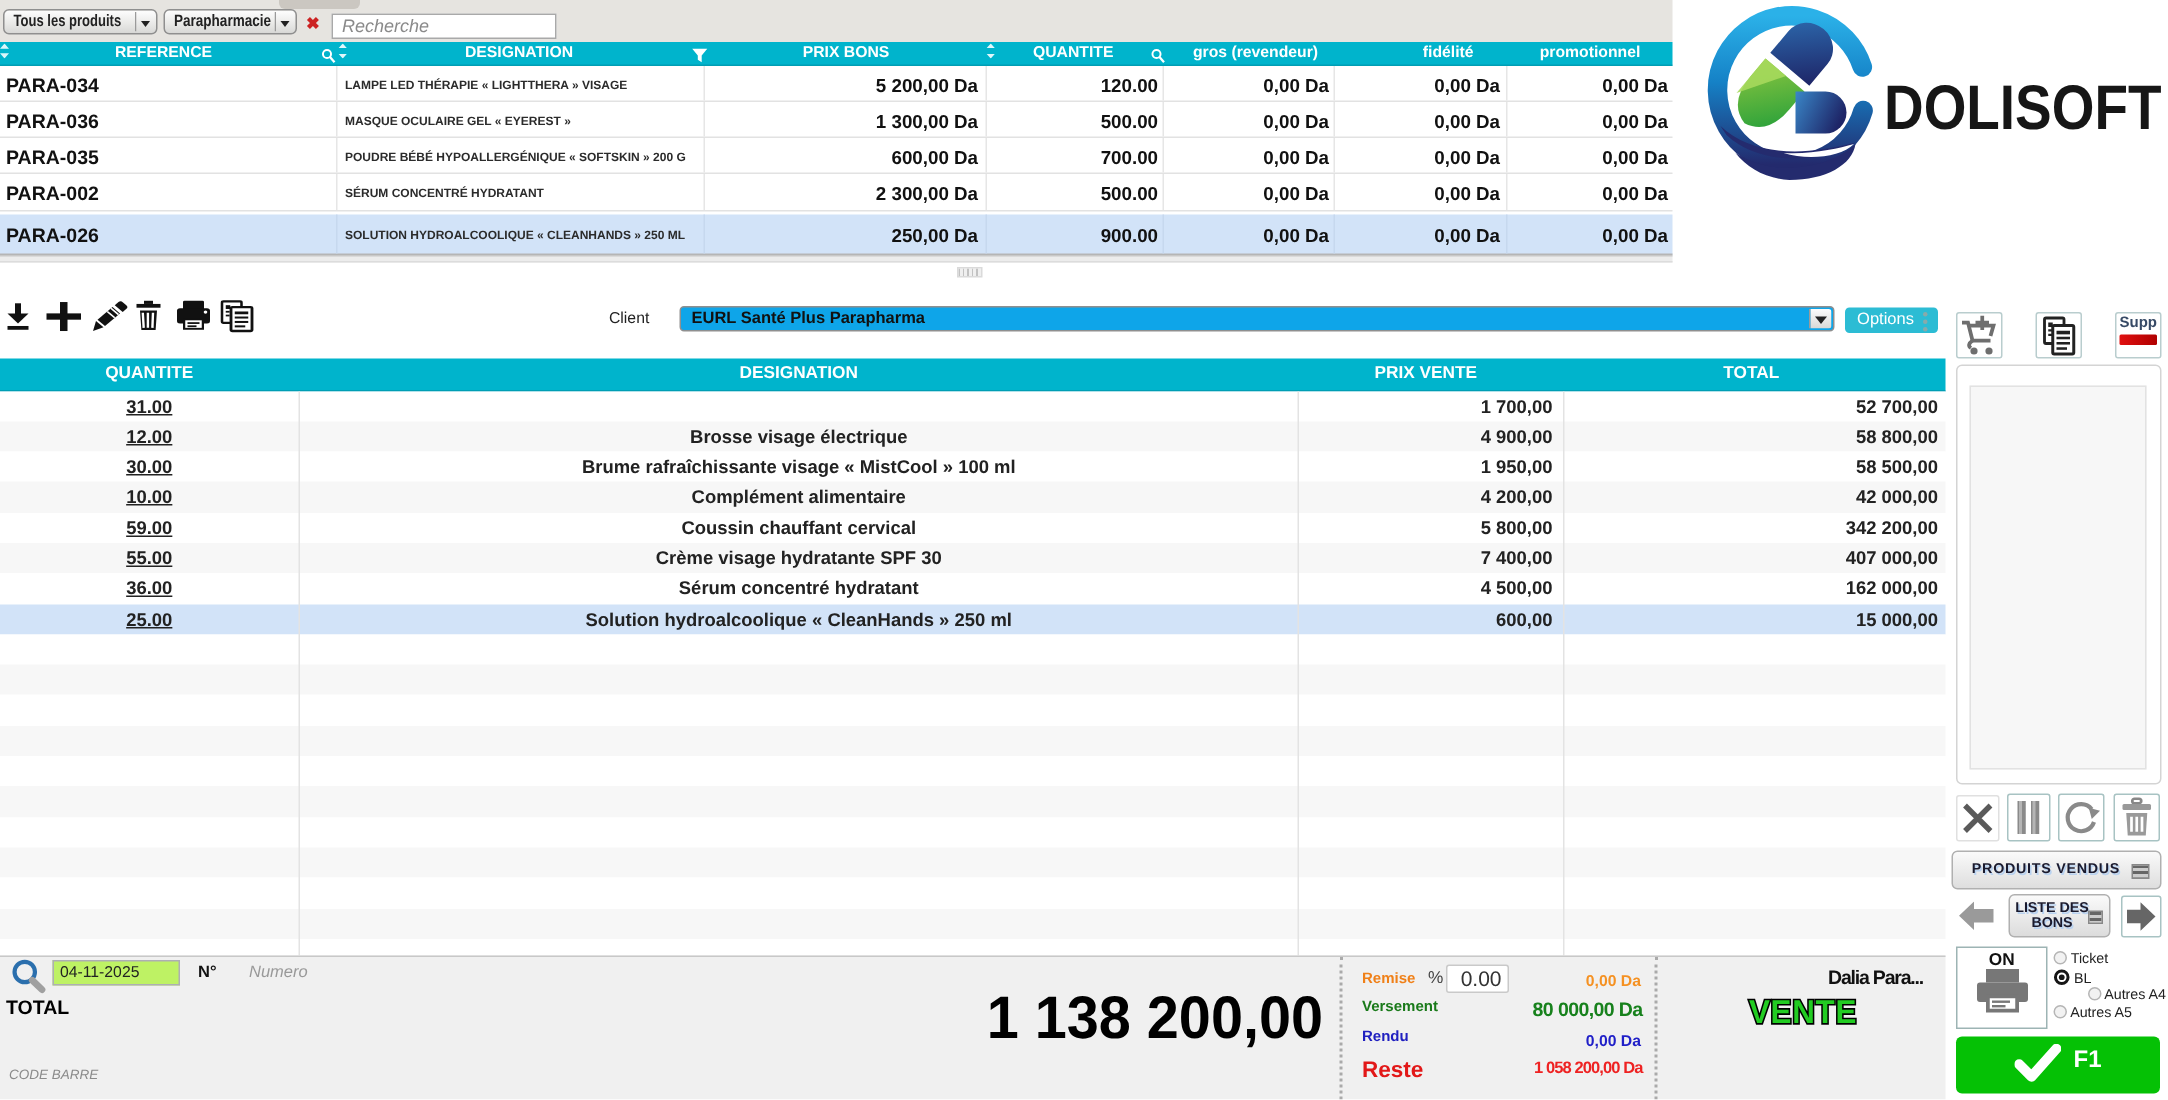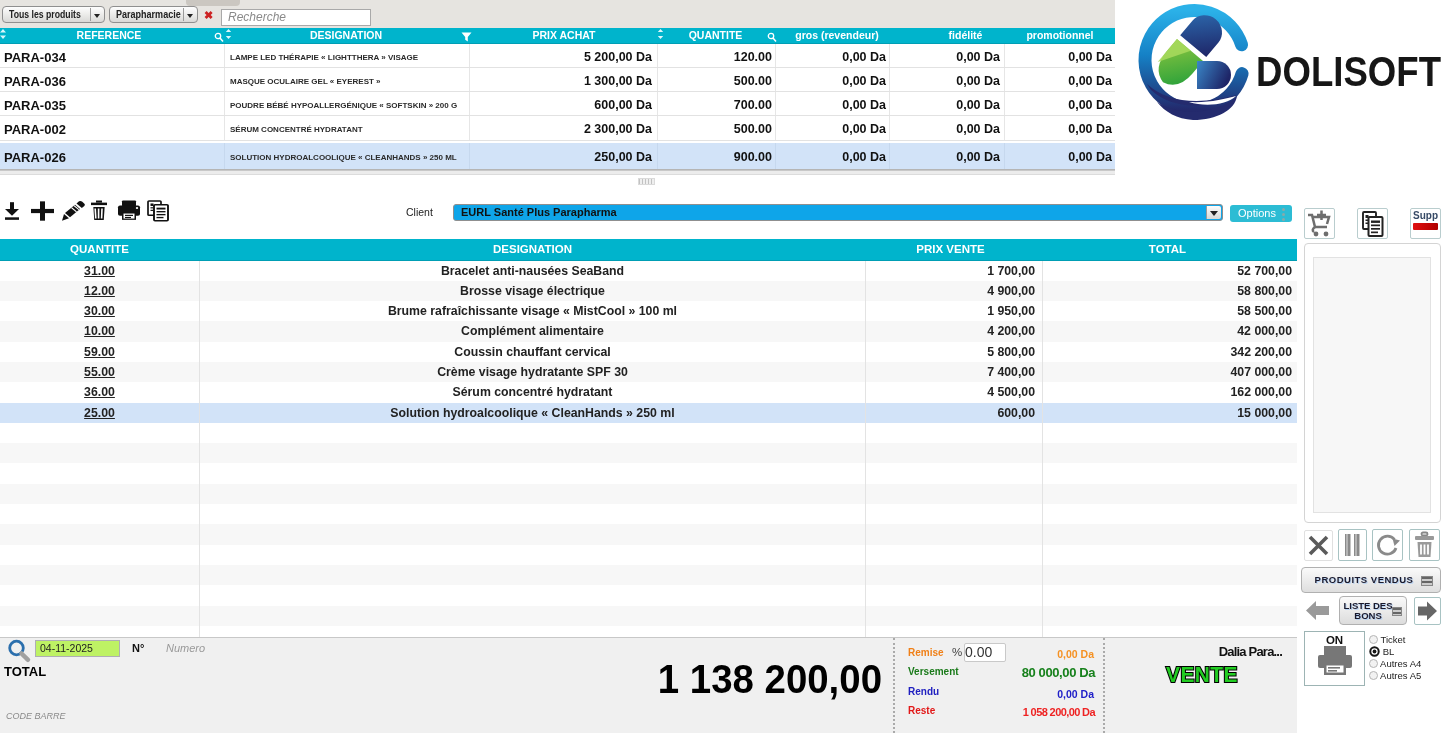--- a/index.html
+++ b/index.html
@@ -56,21 +56,21 @@
 
   <div class="abs" id="topbar"></div>
   <div class="dd" style="left:2px; width:103px;"><span style="display:inline-block; transform:scaleX(0.79); transform-origin:left;">Tous les produits</span><span class="arr"></span></div>
   <div class="dd" style="left:109px; width:89px;"><span style="display:inline-block; transform:scaleX(0.82); transform-origin:left;">Parapharmacie</span><span class="arr"></span></div>
   <div class="abs" style="left:204px; top:9px; color:#cc2222; font-weight:bold; font-size:11px;">✖</div>
   <div id="search">Recherche</div>
 
   <div class="abs thead" id="thead1">
     <div style="left:0; width:218px; text-align:center;">REFERENCE</div>
     <div style="left:280px; width:132px; text-align:center;">DESIGNATION</div>
-    <div style="left:504px; width:120px; text-align:center;">PRIX ACHAT</div>
+    <div style="left:504px; width:120px; text-align:center;">PRIX BONS</div>
     <div style="left:658px; width:115px; text-align:center;">QUANTITE</div>
     <div style="left:780px; width:114px; text-align:center;">gros (revendeur)</div>
     <div style="left:908px; width:115px; text-align:center;">fidélité</div>
     <div style="left:1005px; width:110px; text-align:center;">promotionnel</div>
     <svg style="position:absolute; left:214px; top:4px;" width="10" height="11" viewBox="0 0 10 11">
       <circle cx="4" cy="4" r="2.7" fill="none" stroke="#fff" stroke-width="1.3"></circle>
       <path d="M6 6 L9 9.5" stroke="#fff" stroke-width="1.5"></path>
     </svg>
     <svg style="position:absolute; left:225px; top:1px;" width="7" height="10" viewBox="0 0 7 10">
       <path d="M3.5 0 L6.2 3 L0.8 3 Z M3.5 10 L6.2 7 L0.8 7 Z" fill="#dff7fb"></path>
@@ -238,21 +238,20 @@
   <div class="abs thead" id="mhead">
     <div style="left:0; width:199px; text-align:center;">QUANTITE</div>
     <div style="left:200px; width:665px; text-align:center;">DESIGNATION</div>
     <div style="left:866px; width:169px; text-align:center;">PRIX VENTE</div>
     <div style="left:1043px; width:249px; text-align:center;">TOTAL</div>
   </div>
 
   <div id="midrows">
     <div class="mrow" style="top:260.5px; background:#fff;">
       <div class="q">31.00</div>
-        <div class="d">Bracelet anti-nausées SeaBand</div>
       <div class="p">1 700,00</div>
         <div class="t">52 700,00</div>
       </div>
     <div class="mrow" style="top:280.8px; background:#f7f7f7;">
       <div class="q">12.00</div>
         <div class="d">Brosse visage électrique</div>
       <div class="p">4 900,00</div>
         <div class="t">58 800,00</div>
       </div>
     <div class="mrow" style="top:301.1px; background:#fff;">
@@ -319,27 +318,27 @@
   <div class="abs" style="left:166px; top:642px; font-style:italic; font-size:11px; color:#999;">Numero</div>
   <div class="abs" style="left:4px; top:664px; font-weight:bold; font-size:13px; color:#000;">TOTAL</div>
   <div class="abs" style="left:6px; top:711px; font-style:italic; font-size:9px; color:#8a8a8a;">CODE BARRE</div>
   <div class="abs" style="left:400px; top:657px; width:482px; text-align:right; font-weight:bold; font-size:40px; color:#000; transform:scaleX(0.96); transform-origin:right;">1 138 200,00</div>
 
   <div class="abs" style="left:893px; top:638px; height:95px; border-left:2px dotted #aaa;"></div>
   <div class="abs" style="left:1103px; top:638px; height:95px; border-left:2px dotted #aaa;"></div>
 
   <div class="abs" style="left:908px; top:647px; font-weight:bold; font-size:10px; color:#f08018;">Remise</div>
   <div class="abs" style="left:952px; top:646px; font-size:11.5px; color:#444;">%</div>
-  <div class="abs" style="left:964px; top:643px; width:42px; height:19px; background:#fff; border:1px solid #c9c9c9; border-radius:2px; font-size:14px; padding-right:4px; line-height:17px; color:#333;">0.00</div>
+  <div class="abs" style="left:964px; top:643px; width:42px; height:19px; background:#fff; border:1px solid #c9c9c9; border-radius:2px; font-size:14px; text-align:right; padding-right:4px; line-height:17px; color:#333;">0.00</div>
   <div class="abs" style="left:1000px; top:648px; width:94px; text-align:right; font-weight:bold; font-size:10.5px; color:#f59122;">0,00 Da</div>
   <div class="abs" style="left:908px; top:666px; font-weight:bold; font-size:10px; color:#1a7a1a;">Versement</div>
   <div class="abs" style="left:954px; top:665px; width:141px; text-align:right; font-weight:bold; font-size:13px; letter-spacing:-0.4px; color:#17811c;">80 000,00 Da</div>
   <div class="abs" style="left:908px; top:686px; font-weight:bold; font-size:10px; color:#2020c0;">Rendu</div>
   <div class="abs" style="left:1000px; top:688px; width:94px; text-align:right; font-weight:bold; font-size:10.5px; color:#2020c8;">0,00 Da</div>
-  <div class="abs" style="left:908px; top:705px; font-weight:bold; font-size:10px; color:#e21818;">Reste</div>
+  <div class="abs" style="left:908px; top:705px; font-weight:bold; font-size:15px; color:#e21818;">Reste</div>
   <div class="abs" style="left:954px; top:706px; width:141px; text-align:right; font-weight:bold; font-size:11px; letter-spacing:-0.6px; color:#ee2222;">1 058 200,00 Da</div>
 
   <div class="abs" style="left:1110px; top:644px; width:172px; text-align:right; font-weight:bold; font-size:13px; letter-spacing:-0.8px; color:#111;">Dalia Para...</div>
   <div class="abs" style="left:1160px; top:660px; width:84px; height:28px;">
   <svg width="84" height="28" viewBox="0 0 84 28">
     <text x="42" y="22" text-anchor="middle" font-family="Liberation Sans, sans-serif" font-weight="bold" font-size="22" fill="#22cc22" stroke="#000" stroke-width="2.2" paint-order="stroke" letter-spacing="0.5" textLength="72" lengthAdjust="spacingAndGlyphs">VENTE</text>
   </svg>
  </div>
 
   <div class="rbtn" style="left:1304px; top:208px; width:31px; height:31px;">
@@ -432,24 +431,30 @@
       <rect x="13" y="24" width="9" height="1.6" fill="#777"></rect>
     </svg>
   </div>
 
   <div class="abs" style="left:1369px; top:634px; width:75px; font-size:9.5px; color:#222;">
     <div style="height:12px;"><span style="display:inline-block; width:9px; height:9px; border-radius:50%; background:#f2f2f2; border:1px solid #b5b5b5; vertical-align:-1px;"></span> Ticket</div>
     <div style="height:12px;"><svg width="11" height="11" viewBox="0 0 11 11" style="vertical-align:-2px;">
           <circle cx="5.5" cy="5.5" r="4.2" fill="#fff" stroke="#151515" stroke-width="2"></circle>
           <circle cx="5.5" cy="5.5" r="1.9" fill="#151515"></circle>
         </svg> BL</div>
-    <div style="height:12px;"><span style="display:inline-block; width:9px; height:9px; border-radius:50%; background:#f2f2f2; border:1px solid #b5b5b5; vertical-align:-1px;"></span> Autres A4</div>
+    <div style="height:12px;text-align:right;"><span style="display:inline-block; width:9px; height:9px; border-radius:50%; background:#f2f2f2; border:1px solid #b5b5b5; vertical-align:-1px;"></span> Autres A4</div>
     <div style="height:12px;"><span style="display:inline-block; width:9px; height:9px; border-radius:50%; background:#f2f2f2; border:1px solid #b5b5b5; vertical-align:-1px;"></span> Autres A5</div>
   </div>
 
+  <div class="abs" style="left:1304px; top:691px; width:136px; height:38px; background:#05c105; border-radius:4px; text-align:center;">
+    <svg width="31" height="27" viewBox="0 0 30 26" style="margin-top:5px; vertical-align:middle;">
+      <path d="M3 13 L11 21 L27 3" fill="none" stroke="#fff" stroke-width="6.5" stroke-linecap="round" stroke-linejoin="round"></path>
+    </svg>
+    <span style="font-weight:bold; font-size:16px; color:#fff; vertical-align:middle; margin-left:4px;">F1</span>
+  </div>
 
   <div class="abs" id="logo" style="left:1125px; top:0; width:320px; height:130px;">
     <svg width="320" height="130" viewBox="0 0 320 130">
       <defs>
         <linearGradient id="ringg" x1="0" y1="0" x2="0" y2="1">
           <stop offset="0" stop-color="#2bb1e8"></stop>
           <stop offset="0.45" stop-color="#1581c6"></stop>
           <stop offset="1" stop-color="#232a6d"></stop>
         </linearGradient>
         <linearGradient id="capd" x1="0" y1="0" x2="1" y2="1">

